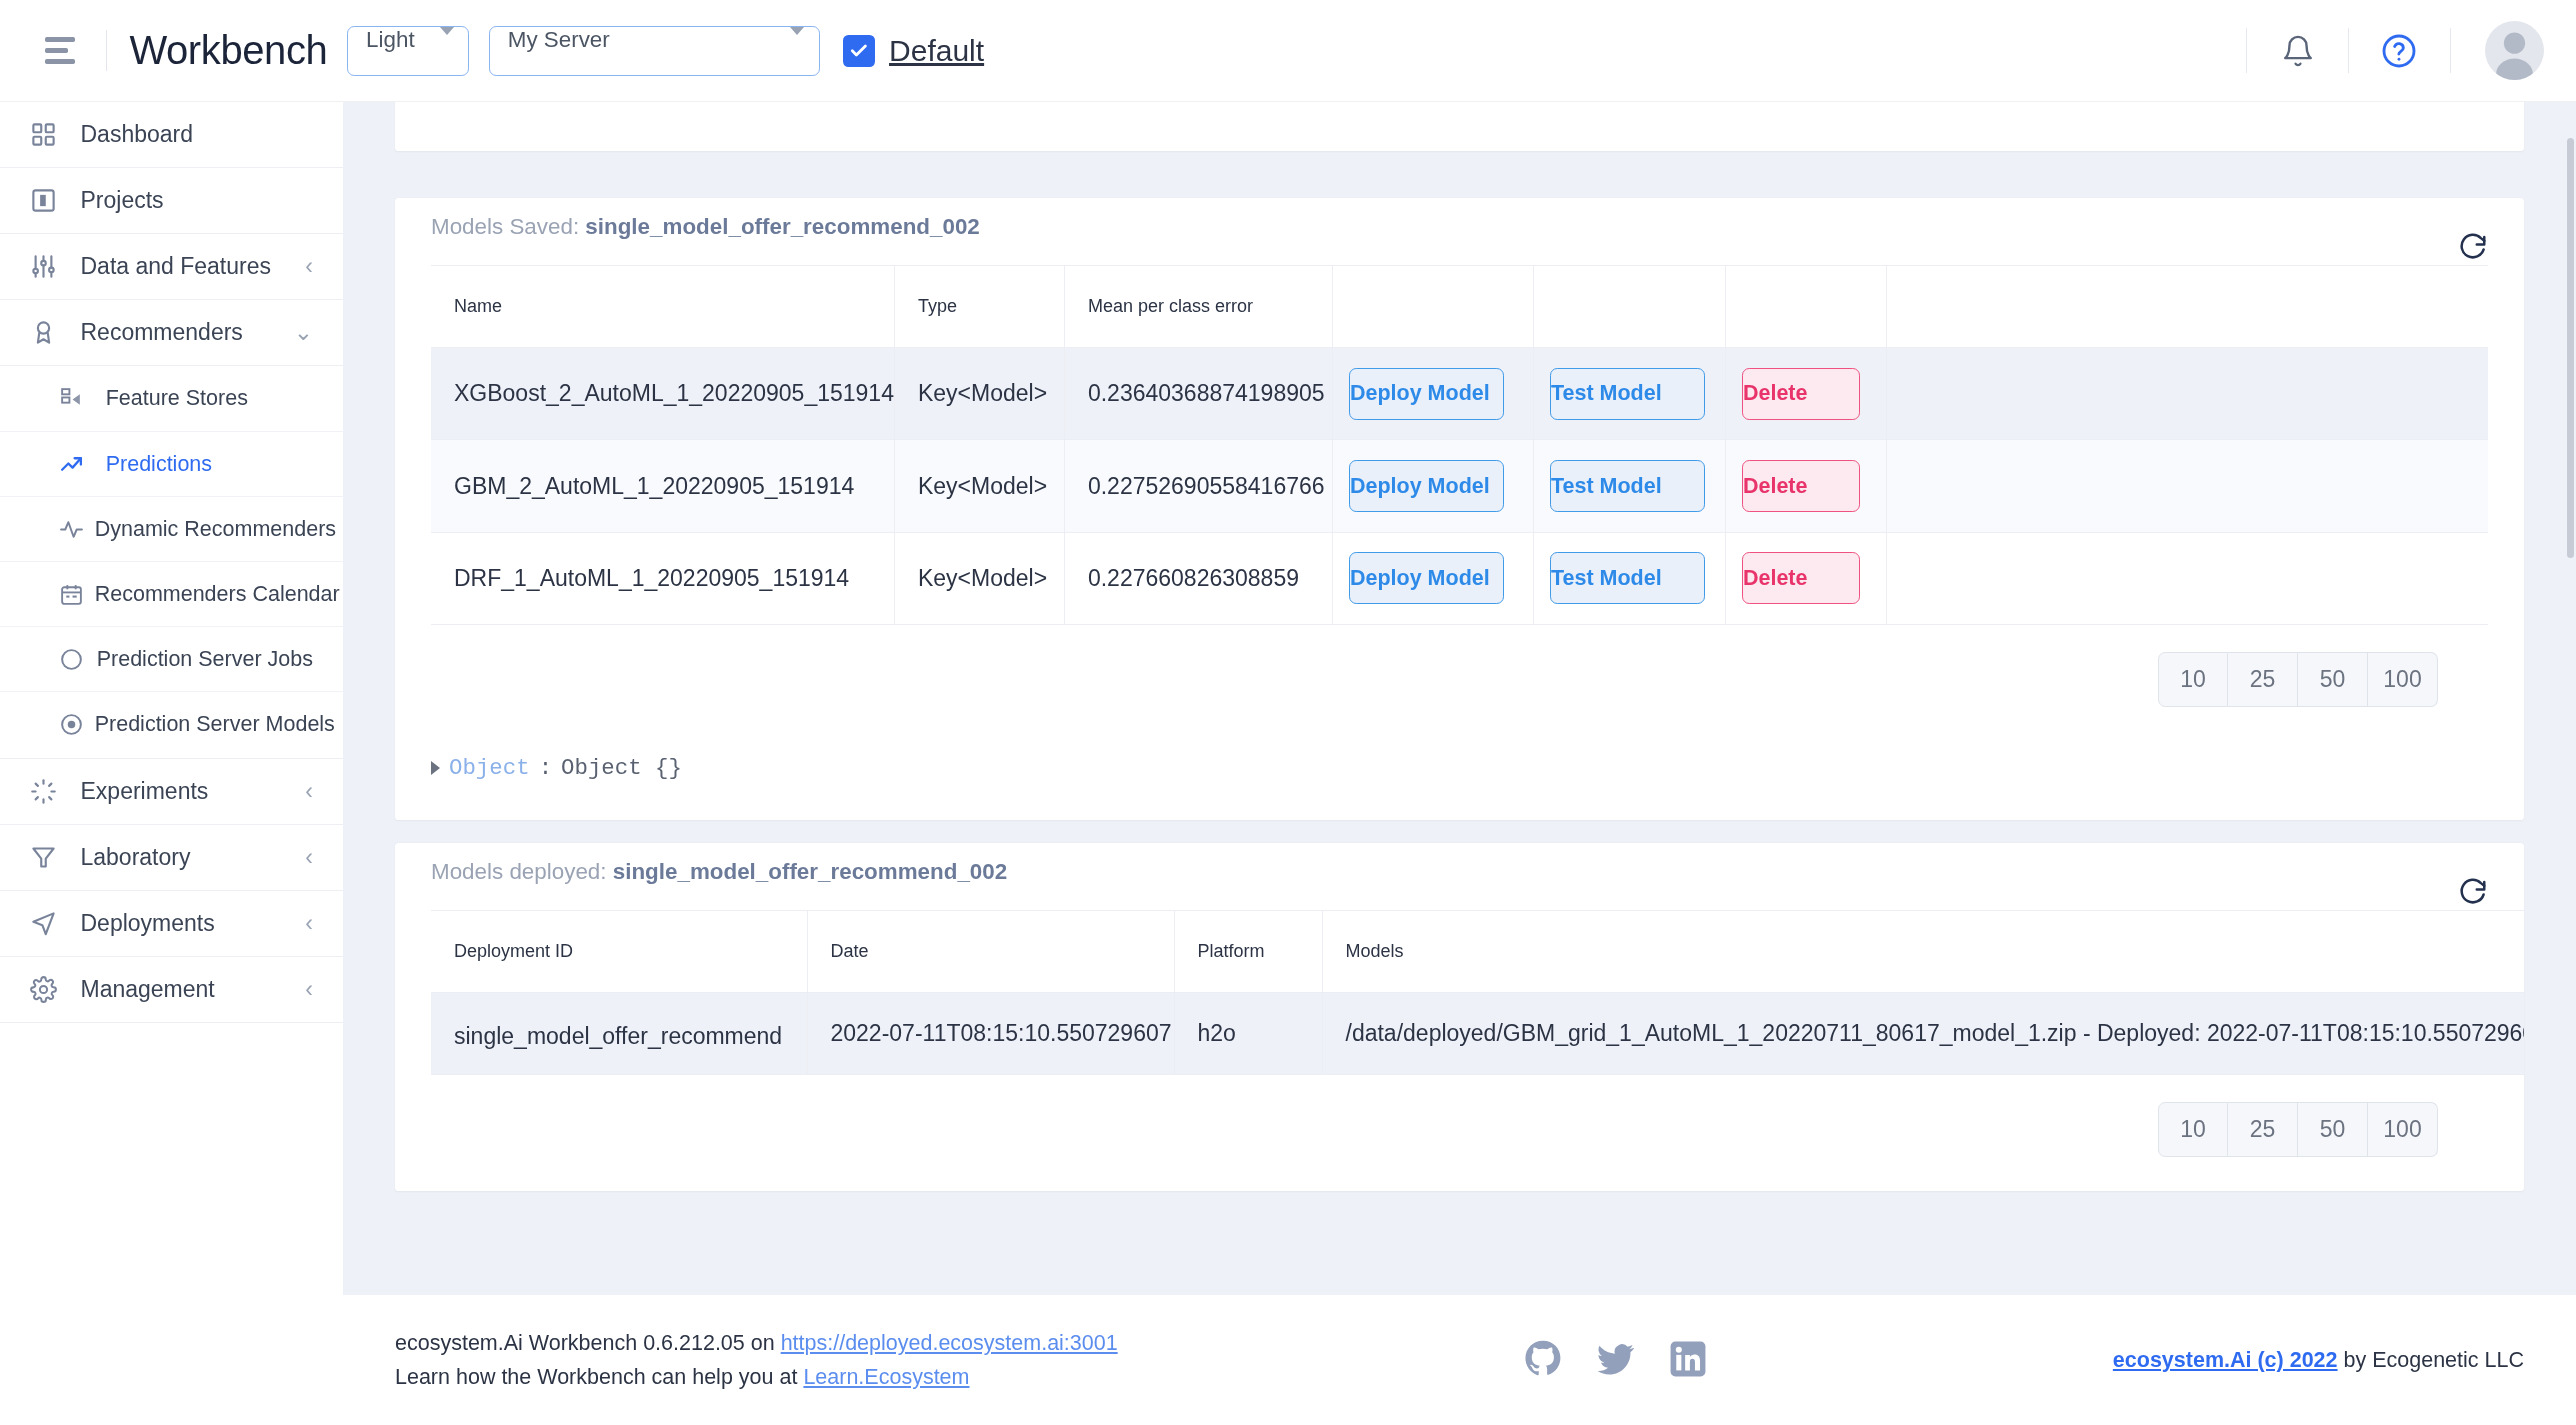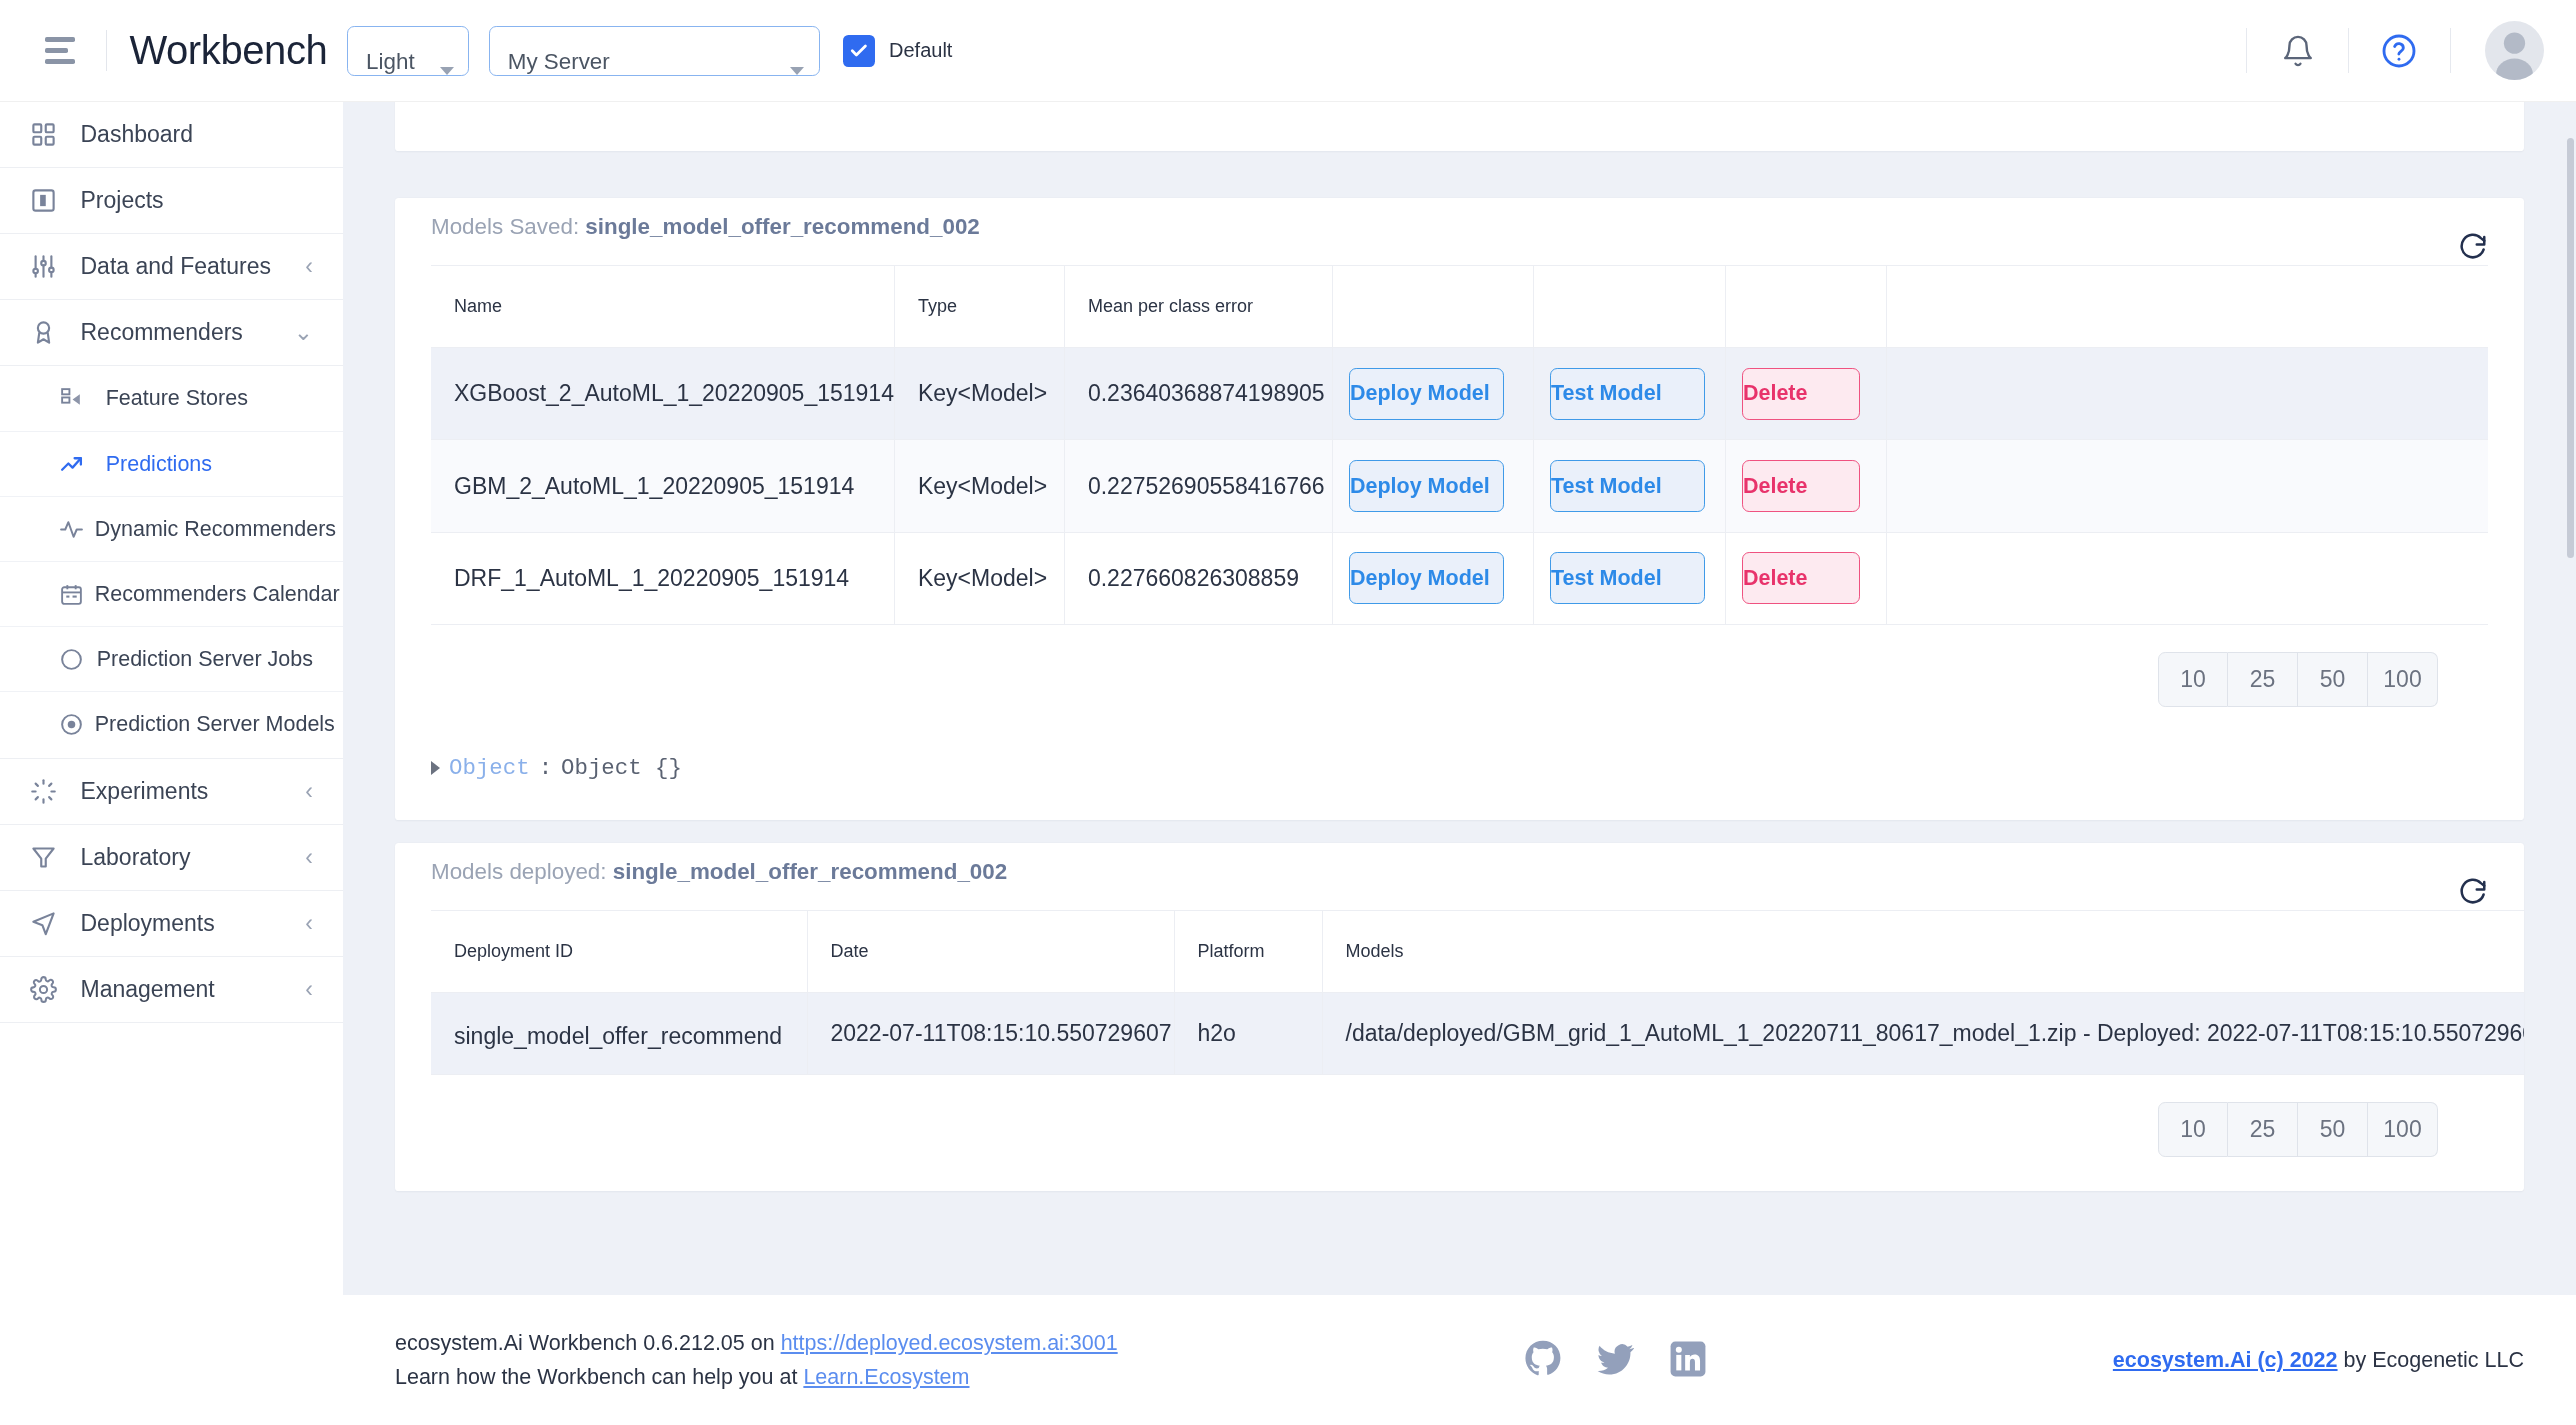--- a/index.html
+++ b/index.html
@@ -23,33 +23,33 @@
   .hamburger span { display:block; height:4.5px; background:#8a94a6; border-radius:1.8px; }
   .hamburger span:nth-child(1){ width:30px; }
   .hamburger span:nth-child(2){ width:23px; }
   .hamburger span:nth-child(3){ width:30px; }
   .hdivider { width:0.9px; height:41px; background:#e3e6ec; margin:0 23px; }
   .brand { font-size:40px; color:#1b2438; font-weight:400; letter-spacing:-0.4px;
            margin-right:19.7px; white-space:nowrap; }
 
   .sel {
     height:50px; border:0.9px solid #88b4f0; border-radius:7.2px; background:#fff;
-    display:flex; align-items:flex-end; justify-content:space-between;
+    display:flex; align-items:flex-start; justify-content:space-between;
     padding:0 14.3px 0 18px; font-size:22.4px; color:#4b5563; cursor:pointer;
   }
   .sel-light { width:122px; margin-right:19.7px; }
   .sel-server { width:331px; margin-right:23px; }
   .chev-d { width:0;height:0;border-left:7.2px solid transparent;border-right:7.2px solid transparent;
             border-top:8px solid #98a2b3; margin-left:9px; }
 
   .chkwrap { display:flex; align-items:center; gap:14.3px; }
   .chk { width:32px;height:32px;border-radius:5.4px;background:#2f6bf0;
          display:flex;align-items:center;justify-content:center;cursor:pointer; }
   .chk svg { width:19.7px;height:19.7px; }
-  .chklabel { font-size:20px; color:#2b3344; }
+  .chklabel { font-size:30px; color:#2b3344;text-decoration:underline; }
 
   .hright { margin-left:auto; display:flex; align-items:center; }
   .vdiv { width:0.9px;height:45px;background:#e6e9ef; margin:0 27px; }
   .icobtn { width:47px;height:47px;display:flex;align-items:center;justify-content:center;cursor:pointer; }
   .avatar { width:59px;height:59px;border-radius:50%;background:#e3e6ec;
             display:flex;align-items:flex-end;justify-content:center;overflow:hidden; margin-left:7.2px; }
 
   
   .sidebar {
     position:absolute; top:102px; left:0; width:343px; height:1324px;

